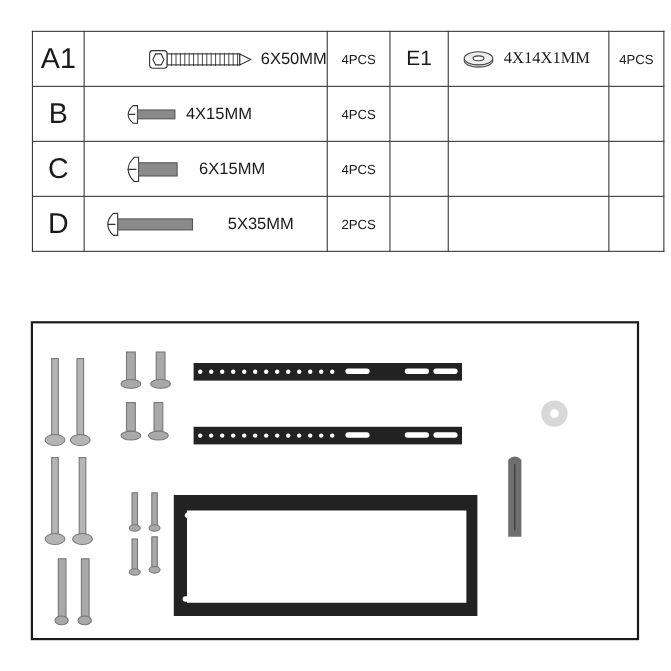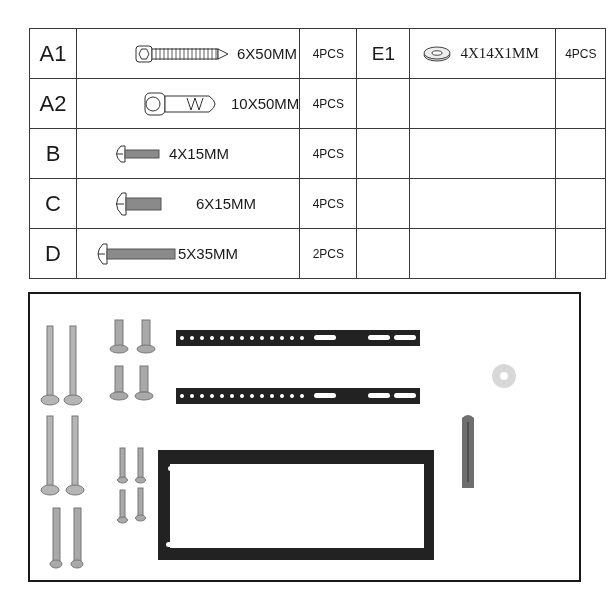--- a/index.html
+++ b/index.html
@@ -1,19 +1,19 @@
 <!DOCTYPE html>
 <html><head>
 <meta charset="utf-8">
 <style>
   html, body { margin:0; padding:0; background:#ffffff; }
   body { width:610px; height:610px; position:relative; overflow:hidden; font-family:"Liberation Sans", sans-serif; color:#1a1a1a; }
   .tbl { position:absolute; left:29px; top:28px; border-collapse:collapse; }
   .tbl td { border:1.5px solid #3a3a3a; padding:0; height:49px; vertical-align:middle; }
-  .c-id { width:46px; text-align:center; font-size:22px; }
+  .c-id { width:46px; text-align:center; font-size:26px; }
   .c-item { width:197px;text-align:center; }
   .c-qty { width:56px; text-align:center; font-size:12px; }
   .c-id2 { width:52px; text-align:center; font-size:19px; }
   .c-item2 { width:145px;font-family:Liberation Serif, serif; }
   .c-qty2 { width:49px; text-align:center; font-size:12px; }
   .item { display:flex; align-items:center; height:100%; }
   .item .lbl { font-size:15px; margin-left:8px; }
   .parts { position:absolute; left:28px; top:292px; width:549px; height:286px; border:2px solid #1a1a1a; background:#fff; }
   .abs { position:absolute; }
 </style>
@@ -61,40 +61,20 @@
           <ellipse cx="15" cy="10" rx="13" ry="6" fill="#ddd" stroke="#444"></ellipse>
           <ellipse cx="15" cy="8" rx="13" ry="6" fill="#eee" stroke="#444"></ellipse>
           <ellipse cx="15" cy="8" rx="5" ry="2.2" fill="#fff" stroke="#444"></ellipse>
         </svg>
         <span class="lbl">4X14X1MM</span>
       </div>
     </td>
     <td class="c-qty2">4PCS</td>
   </tr>
   <tr>
-    <td class="c-id">A2</td>
-    <td class="c-item">
-      <div class="item" style="padding-left:66px">
-        <svg width="80" height="26" viewBox="0 0 80 26">
-          <rect x="2" y="2" width="20" height="22" rx="5" fill="#fff" stroke="#333"></rect>
-          <circle cx="10" cy="13" r="7" fill="#fff" stroke="#333"></circle>
-          <path d="M22,5 L66,5 Q78,13 66,21 L22,21 Z" fill="#fff" stroke="#333"></path>
-          <g stroke="#333" fill="none">
-                <path d="M44,7 l4,12 l4,-12 l4,12 l4,-12"></path>
-              </g>
-        </svg>
-        <span class="lbl">10X50MM</span>
-      </div>
-    </td>
-    <td class="c-qty">4PCS</td>
-    <td class="c-id2"></td>
-    <td class="c-item2"></td>
-    <td class="c-qty2"></td>
-  </tr>
-  <tr>
     <td class="c-id">B</td>
     <td class="c-item">
       <div class="item" style="padding-left:34px">
         <svg width="50" height="20" viewBox="0 0 50 20">
           <path d="M10,2 Q1,10 10,18 L14,18 L14,2 Z" fill="#fff" stroke="#333"></path>
           <line x1="6" y1="10" x2="12" y2="10" stroke="#333"></line>
           <rect x="14" y="6" width="34" height="8" fill="#8a8a8a" stroke="#555"></rect>
         </svg>
         <span class="lbl">4X15MM</span>
       </div>
@@ -106,38 +86,38 @@
   </tr>
   <tr>
     <td class="c-id">C</td>
     <td class="c-item">
       <div class="item" style="padding-left:34px">
         <svg width="52" height="26" viewBox="0 0 52 26">
           <path d="M11,2 Q0,13 11,24 L15,24 L15,2 Z" fill="#fff" stroke="#333"></path>
           <line x1="5" y1="13" x2="13" y2="13" stroke="#333"></line>
           <rect x="15" y="7" width="35" height="12" fill="#8a8a8a" stroke="#555"></rect>
         </svg>
-        <span class="lbl" style="margin-left:33px">6X15MM</span>
+        <span class="lbl" style="margin-left:18px">6X15MM</span>
       </div>
     </td>
     <td class="c-qty">4PCS</td>
     <td class="c-id2"></td>
     <td class="c-item2"></td>
     <td class="c-qty2"></td>
   </tr>
   <tr>
     <td class="c-id">D</td>
     <td class="c-item">
       <div class="item" style="padding-left:16px">
         <svg width="84" height="22" viewBox="0 0 84 22">
           <path d="M10,1 Q0,11 10,21 L14,21 L14,1 Z" fill="#fff" stroke="#333"></path>
           <line x1="5" y1="11" x2="12" y2="11" stroke="#333"></line>
           <rect x="14" y="6" width="68" height="10" fill="#8a8a8a" stroke="#555"></rect>
         </svg>
-        <span class="lbl" style="margin-left:1px">5X35MM</span>
+        <span class="lbl" style="margin-left:30px">5X35MM</span>
       </div>
     </td>
     <td class="c-qty">2PCS</td>
     <td class="c-id2"></td>
     <td class="c-item2"></td>
     <td class="c-qty2"></td>
   </tr>
 </tbody>
   </table>
 

